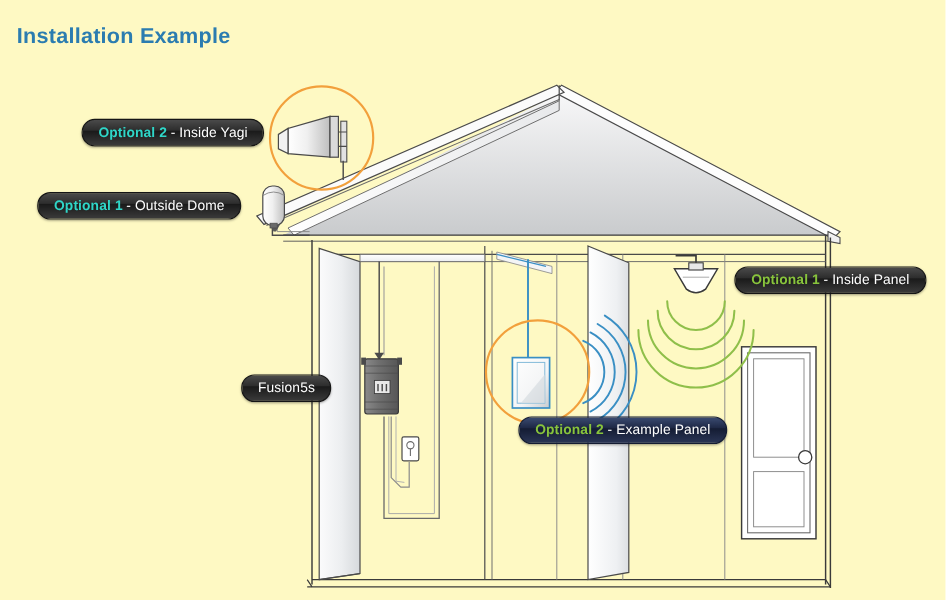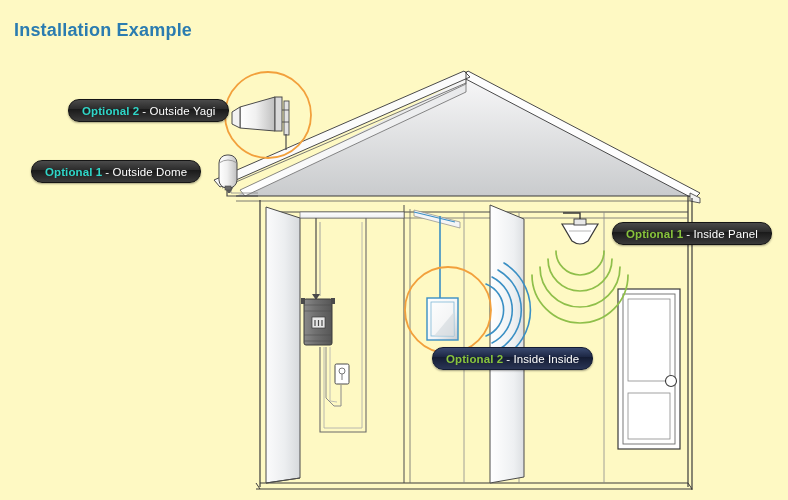--- a/index.html
+++ b/index.html
@@ -266,32 +266,35 @@
       <path d="M 556,251 A 24,24 0 0 0 604,251"></path>
       <path d="M 548,259 A 32,32 0 0 0 612,259"></path>
       <path d="M 540,267 A 40,40 0 0 0 620,267"></path>
       <path d="M 532,275 A 48,48 0 0 0 628,275"></path>
     </g>
 
   </svg>
 
   <div class="pill dark" style="left:68px; top:99px;">
     <span class="opt teal">Optional 2</span>
-    <span class="rest">- Outside Yagi</span>
+    <span class="rest">- Inside Yagi</span>
   </div>
 
   <div class="pill dark" style="left:31px; top:160px;">
     <span class="opt teal">Optional 1</span>
     <span class="rest">- Outside Dome</span>
   </div>
 
   <div class="pill dark" style="left:612px; top:222px;">
     <span class="opt green">Optional 1</span>
     <span class="rest">- Inside Panel</span>
   </div>
 
   <div class="pill navy" style="left:432px; top:347px;">
     <span class="opt green">Optional 2</span>
-    <span class="rest">- Inside Inside</span>
-  </div>
-
+    <span class="rest">- Example Panel</span>
+  </div>
+
+  <div class="pill dark" style="left:201px; top:312px;">
+    <span class="rest">Fusion5s</span>
+  </div>
 
 </div>
 
 </body></html>

